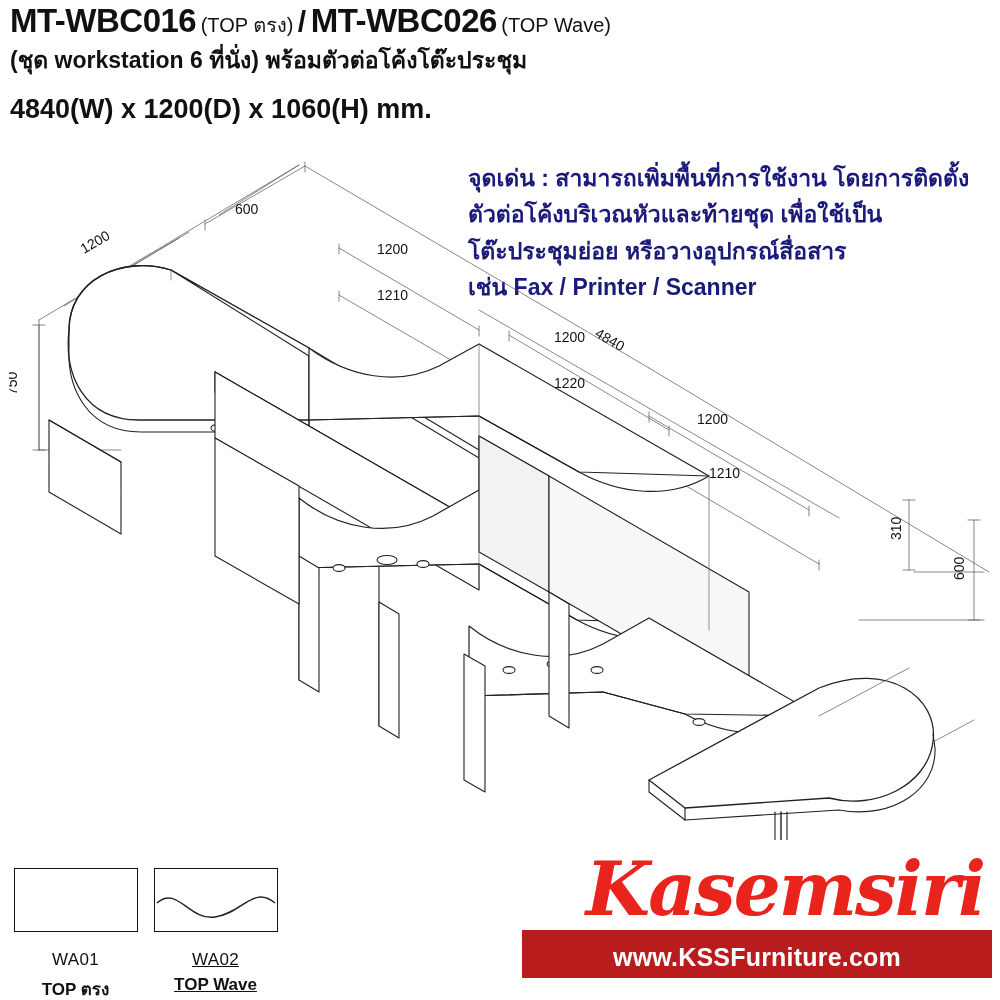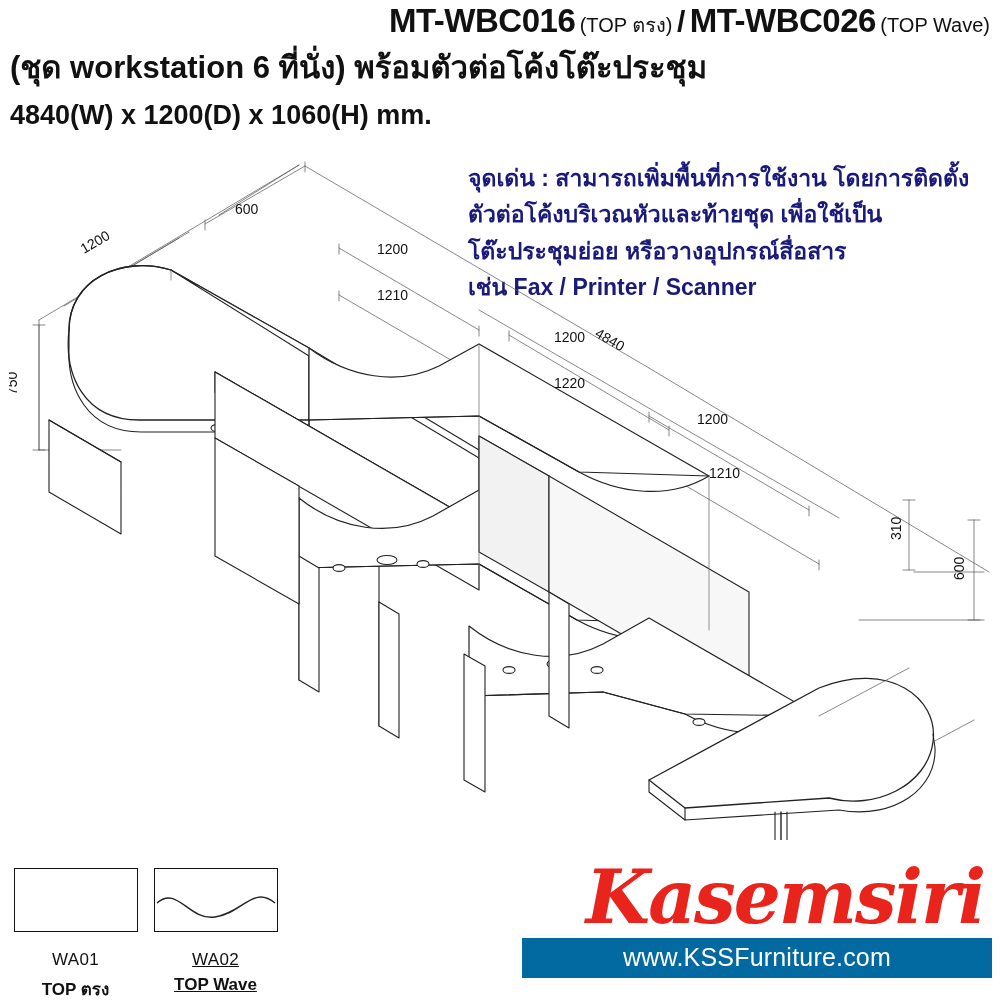--- a/index.html
+++ b/index.html
@@ -24,45 +24,44 @@
   
   .header {
     position: absolute;
     left: 10px;
     top: 4px;
     width: 980px;
   }
   .title-line1 {
     white-space: nowrap;
     line-height: 1.05;
-    text-align: right;
   }
   .code-big {
     font-size: 33px;
     font-weight: bold;
     letter-spacing: -0.5px;
   }
   .code-small {
     font-size: 20px;
     font-weight: normal;
   }
   .slash {
     font-size: 30px;
     font-weight: bold;
   }
   .title-line2 {
-    font-size: 31px;
+    font-size: 23px;
     font-weight: bold;
     margin-top: 3px;
     white-space: nowrap;
   }
   .title-line3 {
     font-size: 27px;
     font-weight: bold;
-    margin-top: 8px;
+    margin-top: 16px;
     white-space: nowrap;
   }
 
   
   .note {
     position: absolute;
     left: 468px;
     top: 160px;
     width: 520px;
     font-size: 23px;
@@ -130,25 +129,25 @@
     font-weight: bold;
     font-style: italic;
     color: #e8241c;
     letter-spacing: -2px;
     line-height: 0.95;
     text-align: right;
     padding-right: 8px;
   }
   .logo-url {
     margin-top: 6px;
-    background: #0369a1;
+    background: #b91c1c;
     color: #ffffff;
     font-size: 25px;
-    font-weight: normal;
-    padding: 5px 6px 6px 6px;
+    font-weight: bold;
+    padding: 13px 6px 6px 6px;
     letter-spacing: 0.2px;
   }
 </style>
 </head>
 <body>
 
 <div class="page">
 
   <div class="header">
     <div class="title-line1">

